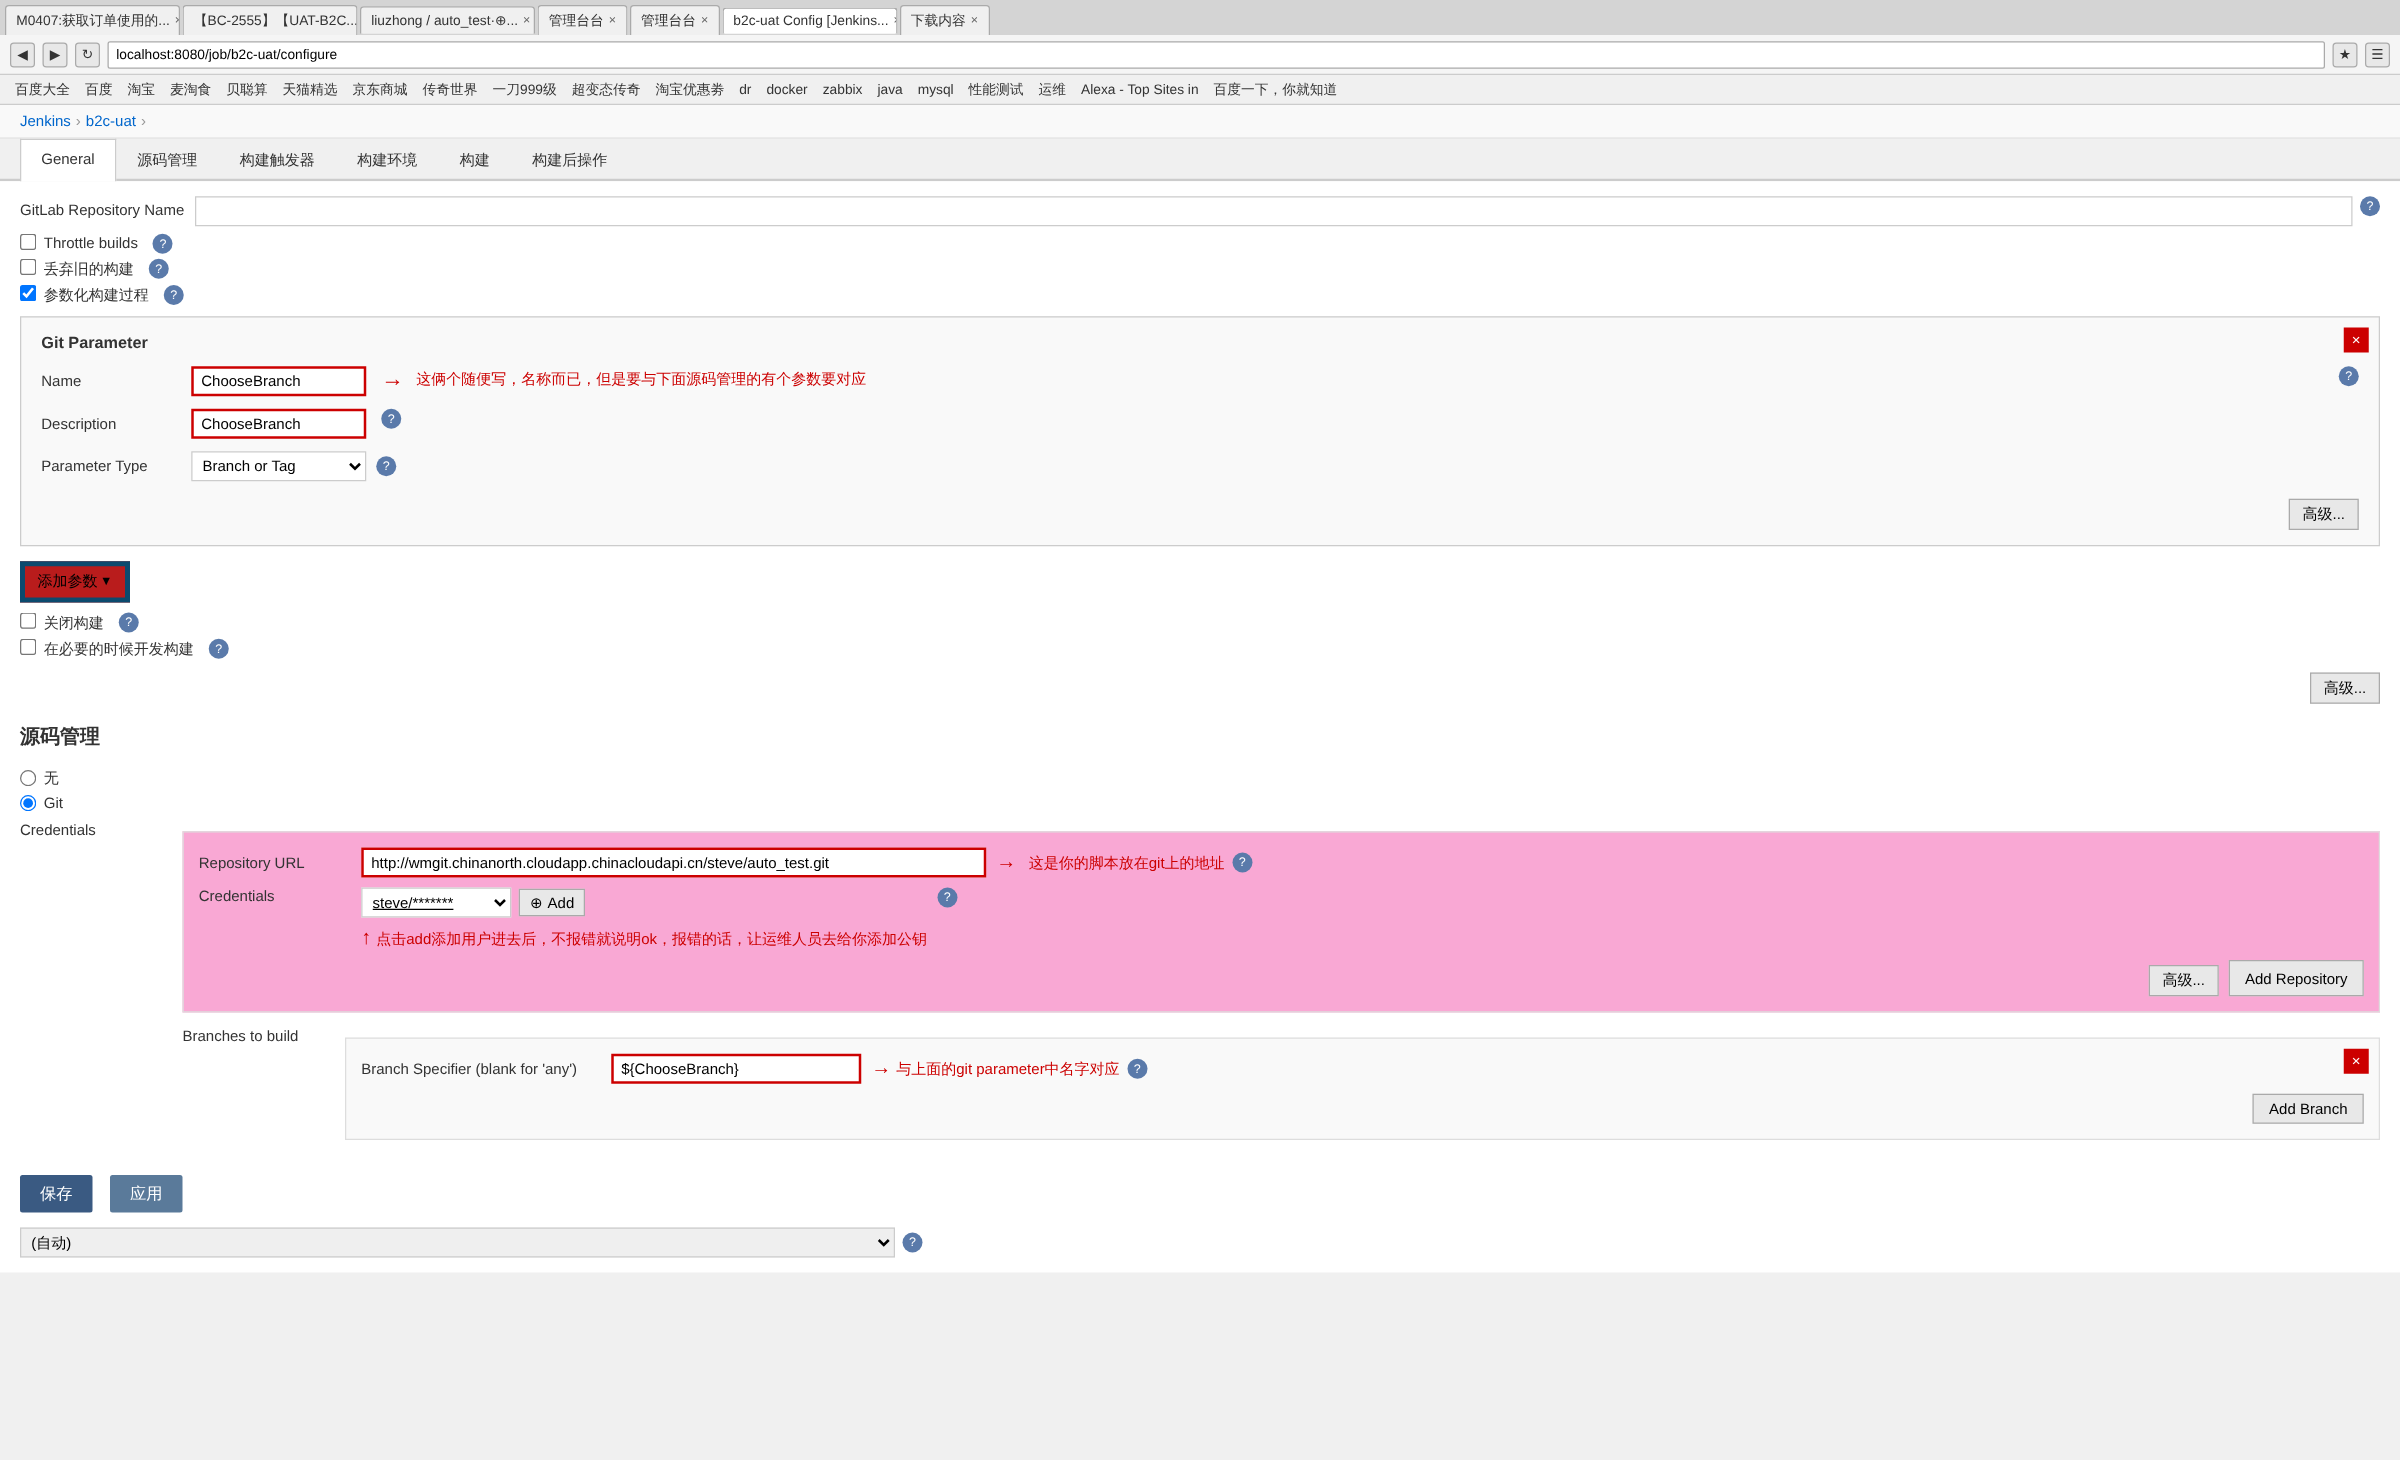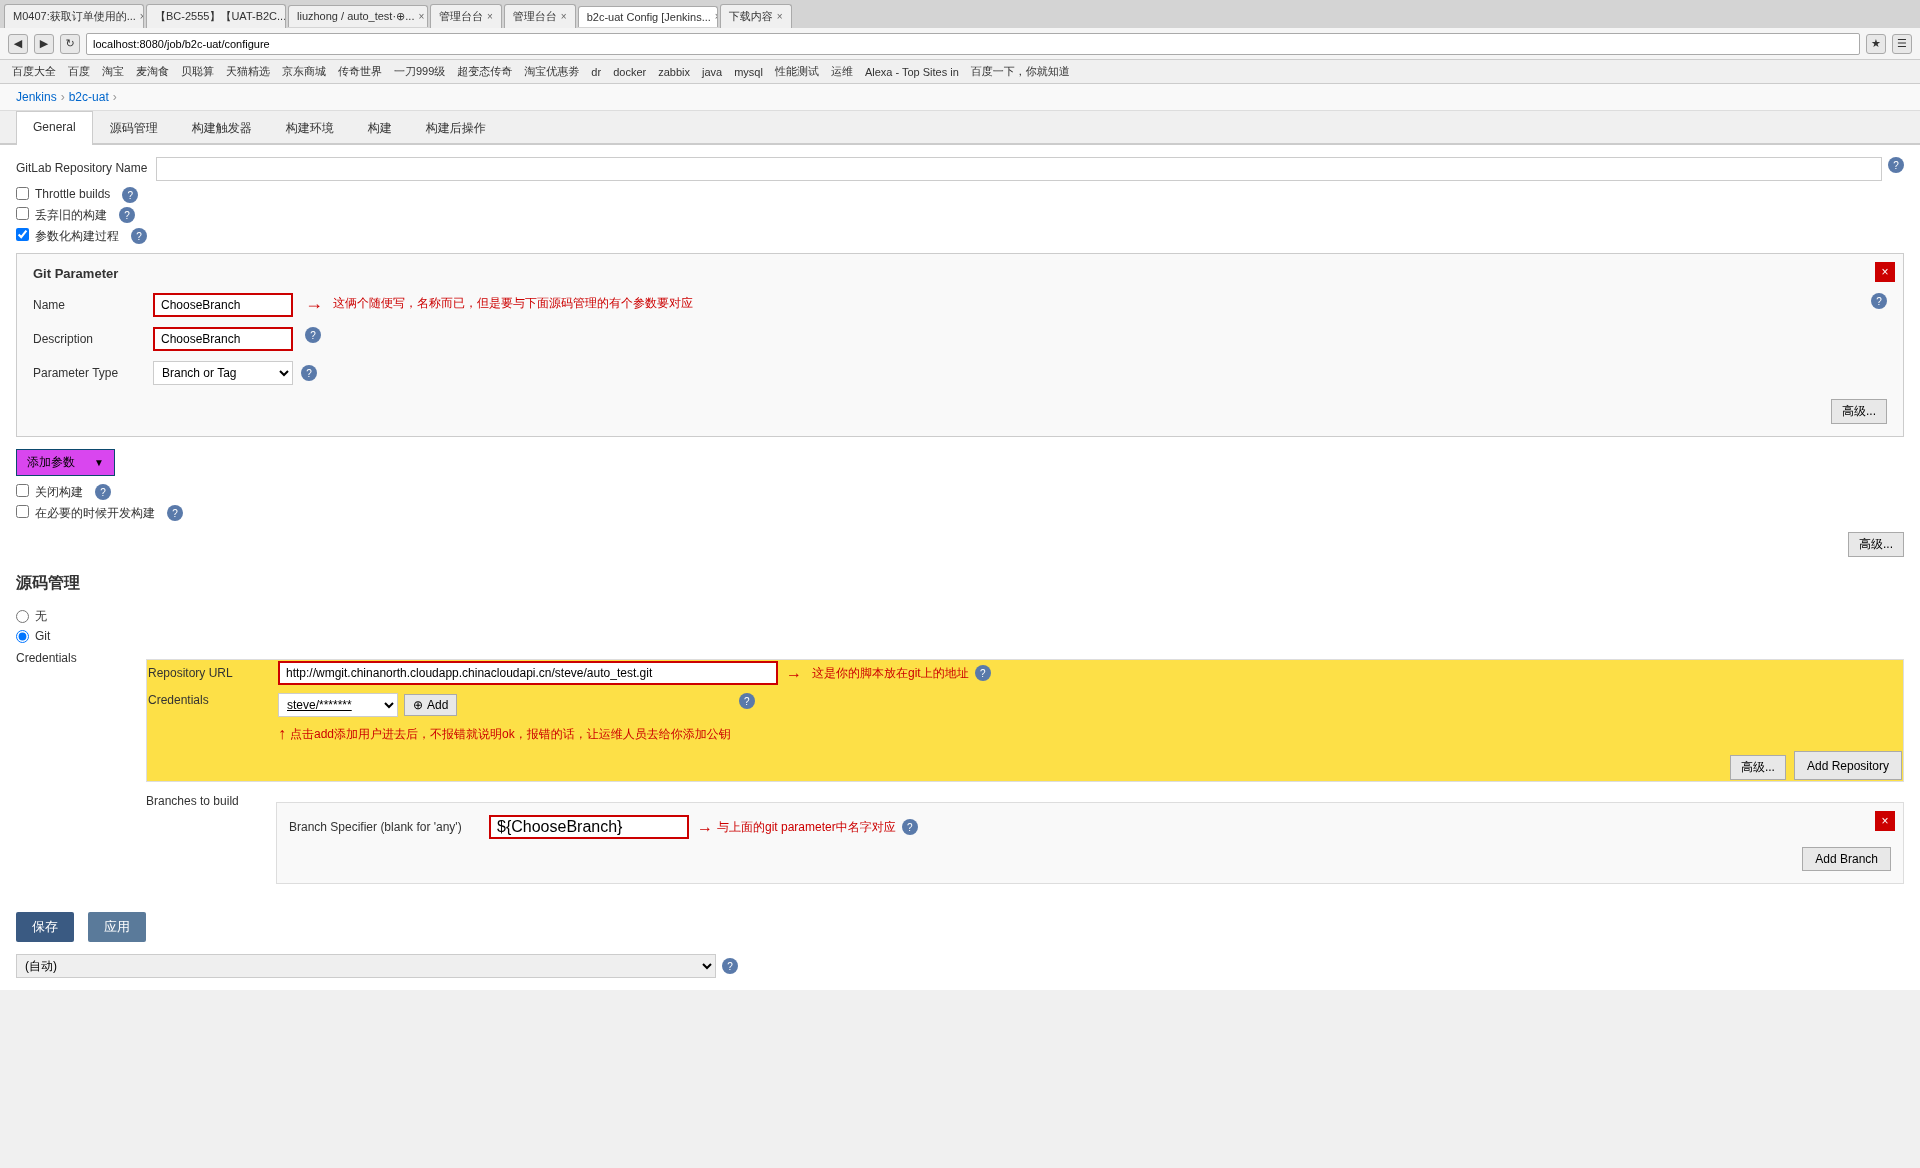--- a/index.html
+++ b/index.html
@@ -44,38 +44,38 @@
     .git-param-box { border: 1px solid #ccc; background: #f9f9f9; margin: 8px 0; padding: 12px 16px; position: relative; }
     .git-param-title { font-weight: bold; font-size: 13px; margin-bottom: 12px; }
     .param-row { display: flex; align-items: center; margin-bottom: 10px; }
     .param-label { width: 120px; font-size: 12px; flex-shrink: 0; }
     .param-input { border: 2px solid #cc0000; padding: 2px 6px; font-size: 12px; height: 24px; background: #fff; width: 140px; }
     .param-select { border: 1px solid #ccc; padding: 2px 4px; font-size: 12px; height: 24px; background: #fff; width: 140px; }
     .close-btn-red { position: absolute; top: 8px; right: 8px; background: #cc0000; color: #fff; border: none; width: 20px; height: 20px; cursor: pointer; font-size: 12px; display: flex; align-items: center; justify-content: center; }
     .advanced-btn { float: right; margin-top: 4px; padding: 3px 10px; font-size: 12px; background: #e8e8e8; border: 1px solid #aaa; cursor: pointer; }
 
     
-    .add-params-btn { display: inline-flex; align-items: center; gap: 19px; padding: 4px 10px; font-size: 12px; background: #d946ef; border: 1px solid #0c4a6e; cursor: pointer; margin-top: 4px; }
+    .add-params-btn { display: inline-flex; align-items: center; gap: 2px; padding: 4px 10px; font-size: 12px; background: #b91c1c; border: 4px solid #0c4a6e; cursor: pointer; margin-top: 4px; }
     .dropdown-arrow { font-size: 10px; }
 
     
     .section-title { font-size: 16px; font-weight: bold; margin: 16px 0 10px 0; padding-bottom: 4px; }
 
     
     .radio-row { display: flex; align-items: center; gap: 6px; margin-bottom: 4px; font-size: 12px; }
 
     
-    .repo-section { border: 1px solid #ddd; background: #fde047; padding: 1px; margin: 8px 0; position: relative; }
+    .repo-section { border: 1px solid #ddd; background: #f9a8d4; padding: 12px; margin: 8px 0; position: relative; }
     .repo-label { width: 130px; font-size: 12px; flex-shrink: 0; }
     .repo-input { border: 2px solid #cc0000; padding: 2px 6px; font-size: 12px; height: 24px; background: #fff; width: 500px; }
     .creds-select { border: 1px solid #ccc; padding: 2px 4px; font-size: 12px; height: 24px; background: #fff; width: 120px; text-decoration: underline; }
     .add-creds-btn { display: inline-flex; align-items: center; gap: 4px; padding: 3px 8px; font-size: 12px; background: #e8e8e8; border: 1px solid #aaa; cursor: pointer; margin-left: 6px; }
 
     
-    .branch-input { border: 2px solid #cc0000; padding: 2px 6px; font-size: 16px; height: 24px; background: #fff; width: 200px; }
+    .branch-input { border: 2px solid #cc0000; padding: 2px 6px; font-size: 12px; height: 24px; background: #fff; width: 200px; }
 
     
     .annotation { color: #cc0000; font-size: 12px; margin-left: 10px; display: inline-block; }
 
     
     .save-btn { padding: 6px 16px; background: #3a5a82; color: #fff; border: none; cursor: pointer; font-size: 13px; border-radius: 2px; }
     .apply-btn { padding: 6px 16px; background: #5a7a9a; color: #fff; border: none; cursor: pointer; font-size: 13px; border-radius: 2px; margin-left: 6px; }
 
     
     .action-btn { padding: 4px 12px; font-size: 12px; background: #e8e8e8; border: 1px solid #aaa; cursor: pointer; }

